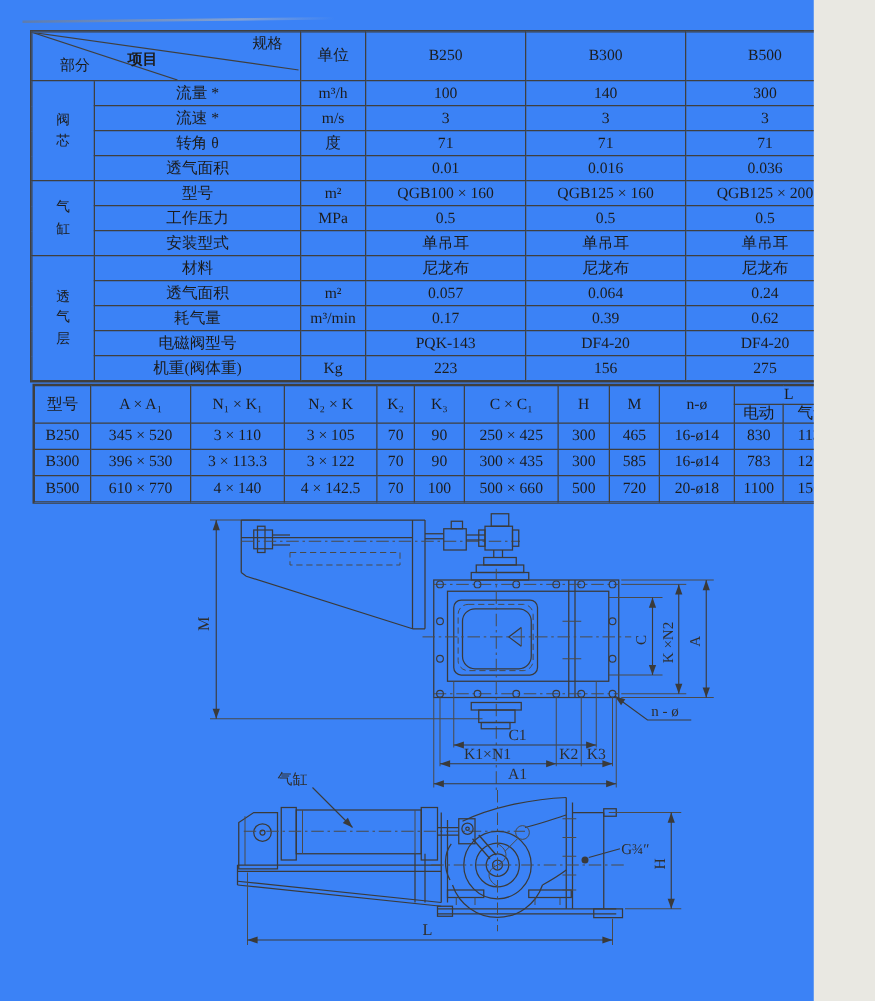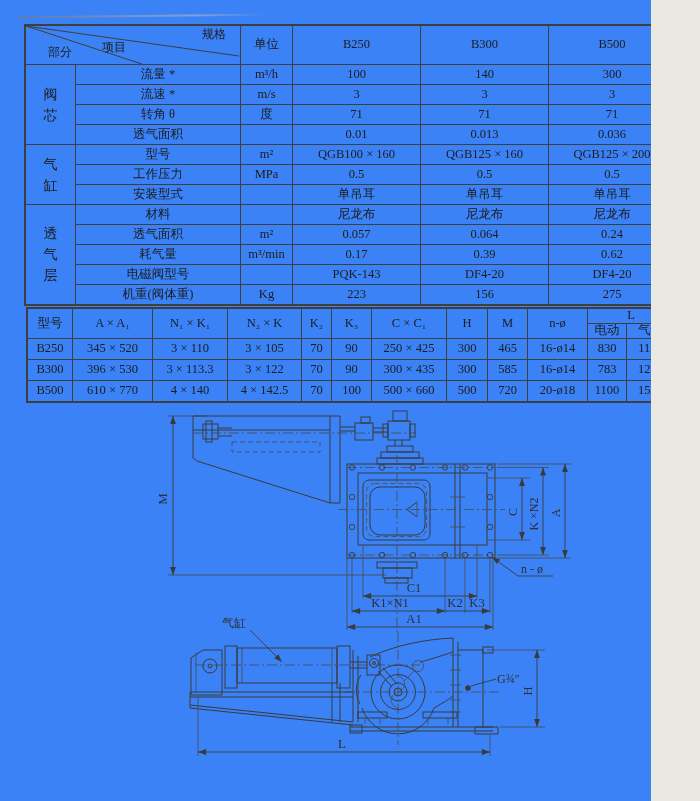--- a/index.html
+++ b/index.html
@@ -11,23 +11,23 @@
   table{border-collapse:collapse;table-layout:fixed;}
   td{border:1px solid #3f3f3f;text-align:center;vertical-align:middle;padding:0;overflow:hidden;}
   .t1{position:absolute;left:25px;top:25px;width:650px;font-size:12.5px;}
   .t1 td{height:19px;line-height:1.05;}
   .t1 tr.h td{height:38px;}
   .t1, .t2{box-shadow:0 0 0 1px #3f3f3f;}
   .corner{position:relative;padding:0;}
   .corner svg{position:absolute;left:0;top:0;}
   .corner .lb{position:absolute;font-size:12px;white-space:nowrap;}
   .lb-spec{right:14px;top:2px;}
-  .lb-item{left:76px;top:15px;}
+  .lb-item{left:76px;top:15px;font-weight:bold;}
   .lb-part{left:22px;top:20px;}
-  .grp{width:15px;margin:0 auto;word-break:break-all;line-height:1.5;font-size:14px;}
+  .grp{width:15px;margin:0 auto;word-break:break-all;line-height:1.5;font-size:11px;}
   
   .t2{position:absolute;left:27px;top:308px;width:648px;font-size:12.5px;}
   .t2 td{height:20px;line-height:1.05;}
   .t2 tr.h td{height:14px;}
   
   .drawing{position:absolute;left:0;top:400px;}
   .drawing text{font-family:"Liberation Serif","DejaVu Serif",serif;fill:#2e2e2e;}
   .ln{stroke:#3a3a3a;stroke-width:1;fill:none;}
   .thin{stroke:#4a4a4a;stroke-width:.8;fill:none;}
   .dd{stroke:#4a4a4a;stroke-width:.8;fill:none;stroke-dasharray:10 3 2 3;}
@@ -87,21 +87,21 @@
       <td>转角 θ</td>
       <td>度</td>
       <td>71</td>
       <td>71</td>
       <td>71</td>
     </tr>
     <tr>
       <td>透气面积</td>
       <td></td>
       <td>0.01</td>
-      <td>0.013</td>
+      <td>0.016</td>
       <td>0.036</td>
     </tr>
     <tr>
       <td rowspan="3">
             <div class="grp">气缸</div>
           </td>
       <td>型号</td>
       <td>m²</td>
       <td>QGB100 × 160</td>
       <td>QGB125 × 160</td>

